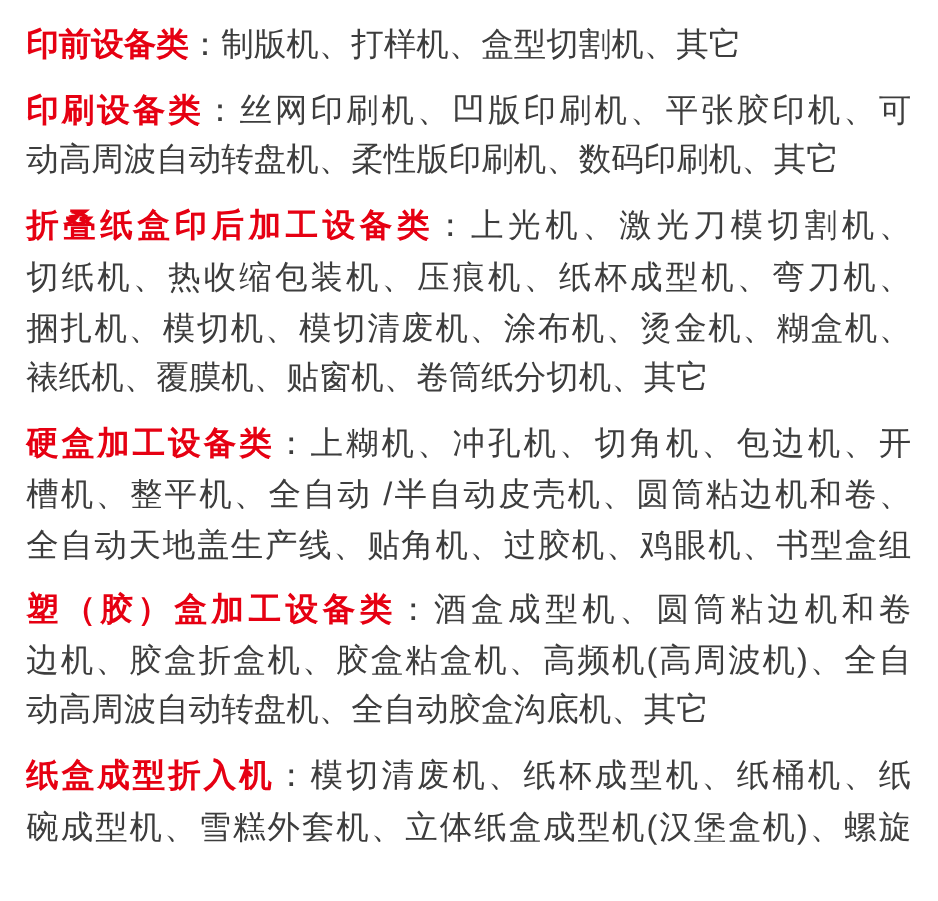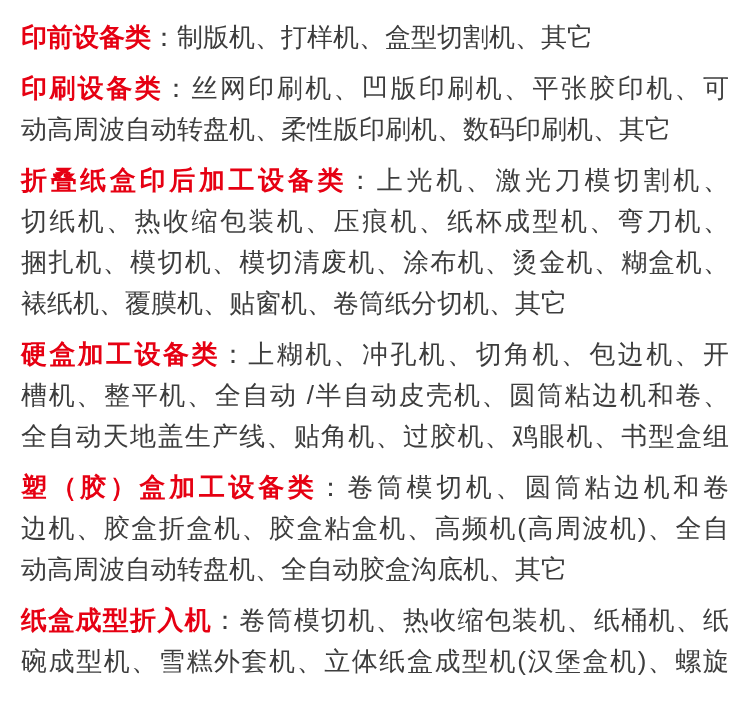--- a/index.html
+++ b/index.html
@@ -25,20 +25,21 @@
     color: #3d3d3d;
     white-space: normal;
   }
   .just {
     text-align: justify;
     text-align-last: justify;
   }
   .natural {
     text-align: center;
     text-align-last: left;
+    font-family: Liberation Mono, monospace;
   }
   .hd {
     color: #e60012;
     font-weight: 700;
   }
   .colon {
     color: #3d3d3d;
     font-weight: 400;
   }
 </style>
@@ -72,26 +73,26 @@
   <div class="para">
     <div class="line just">
       <span class="hd">硬盒加工设备类</span><span class="colon">：</span><span>上糊机、冲孔机、切角机、包边机、开</span>
     </div>
     <div class="line just">槽机、整平机、全自动 /半自动皮壳机、圆筒粘边机和卷、</div>
     <div class="line just">全自动天地盖生产线、贴角机、过胶机、鸡眼机、书型盒组</div>
   </div>
 
   <div class="para">
     <div class="line just">
-      <span class="hd">塑（胶）盒加工设备类</span><span class="colon">：</span><span>卷筒模切机、圆筒粘边机和卷</span>
+      <span class="hd">塑（胶）盒加工设备类</span><span class="colon">：</span><span>酒盒成型机、圆筒粘边机和卷</span>
     </div>
     <div class="line just">边机、胶盒折盒机、胶盒粘盒机、高频机(高周波机)、全自</div>
     <div class="line natural">动高周波自动转盘机、全自动胶盒沟底机、其它</div>
   </div>
 
   <div class="para">
     <div class="line just">
-      <span class="hd">纸盒成型折入机</span><span class="colon">：</span><span>卷筒模切机、热收缩包装机、纸桶机、纸</span>
+      <span class="hd">纸盒成型折入机</span><span class="colon">：</span><span>模切清废机、纸杯成型机、纸桶机、纸</span>
     </div>
     <div class="line just">碗成型机、雪糕外套机、立体纸盒成型机(汉堡盒机)、螺旋</div>
   </div>
 
 </div>
 
 </body></html>

